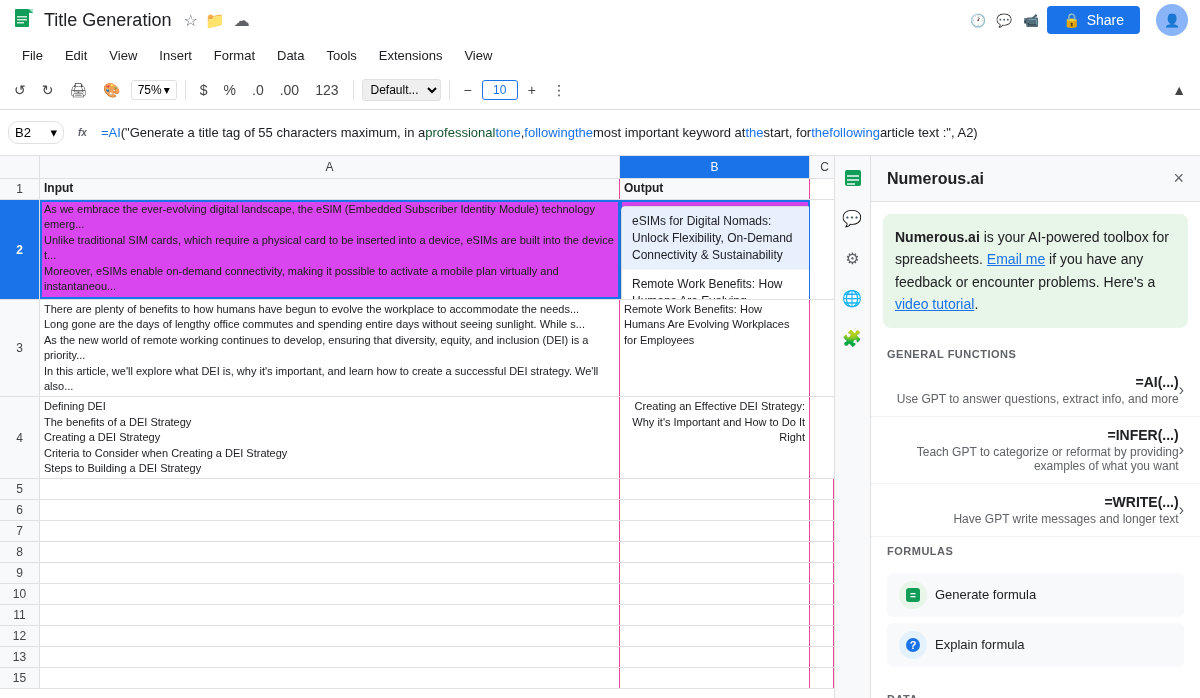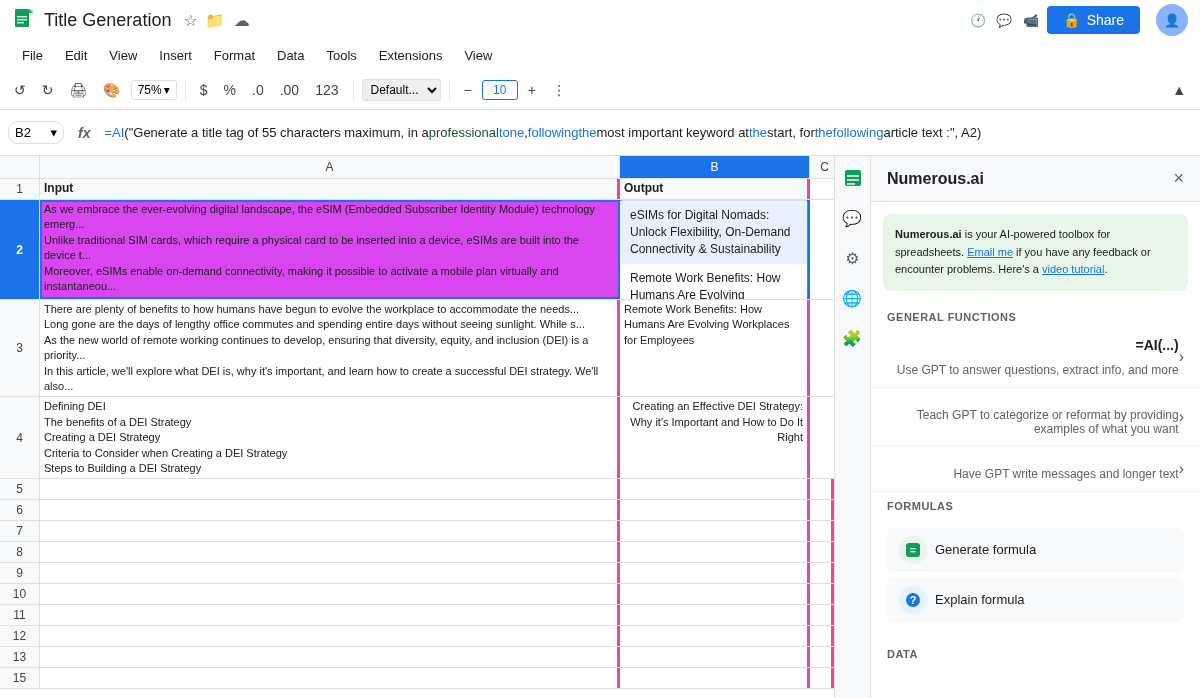--- a/index.html
+++ b/index.html
@@ -24,63 +24,63 @@
     .toolbar { display: flex; align-items: center; padding: 4px 8px; height: 40px; gap: 4px; background: #fff; border-bottom: 1px solid #e0e0e0; flex-wrap: nowrap; }
     .tb-btn { border: none; background: none; cursor: pointer; padding: 4px 6px; border-radius: 3px; font-size: 14px; color: #444; }
     .tb-divider { width: 1px; height: 20px; background: #e0e0e0; margin: 0 4px; }
     .tb-zoom { display: flex; align-items: center; background: #fff; border: 1px solid #e0e0e0; border-radius: 3px; padding: 2px 6px; font-size: 12px; gap: 2px; }
     .tb-select { border: 1px solid #e0e0e0; border-radius: 3px; padding: 2px 4px; font-size: 12px; cursor: pointer; }
     .font-size-box { border: 1px solid #1a73e8; border-radius: 3px; padding: 2px 6px; font-size: 12px; color: #1a73e8; width: 36px; text-align: center; }
 
     
     .formula-bar { display: flex; align-items: center; padding: 2px 8px; height: 46px; background: #fff; border-bottom: 1px solid #e0e0e0; gap: 6px; }
     .cell-ref { border: 1px solid #e0e0e0; border-radius: 10px; padding: 3px 6px; font-size: 13px; width: 56px; display: flex; align-items: center; justify-content: space-between; }
-    .formula-fx { color: #5f6368; font-size: 14px; padding: 0 8px; font-style: italic; font-weight: bold; }
+    .formula-fx { color: #5f6368; font-size: 10px; padding: 0 8px; font-style: italic; font-weight: bold; }
     .formula-content { flex: 1; font-size: 13px; color: #202124; display: flex; flex-wrap: wrap; line-height: 1.5; }
     .formula-content span { display: inline; }
 
     
     .main { display: flex; flex: 1; overflow: hidden; }
 
     
     .sheet-area { flex: 1; overflow: hidden; display: flex; flex-direction: column; }
 
     
     .sheet-header { display: flex; background: #f8f9fa; border-bottom: 1px solid #e0e0e0; }
     .corner-cell { width: 40px; min-width: 40px; height: 22px; border-right: 1px solid #e0e0e0; background: #f8f9fa; }
     .col-header { flex: 1; height: 22px; border-right: 1px solid #e0e0e0; display: flex; align-items: center; justify-content: center; font-size: 12px; color: #444; background: #f8f9fa; }
     .col-header.active { background: #1a73e8; color: #fff; }
 
     
     .sheet-rows { flex: 1; overflow: hidden; }
     .sheet-row { display: flex; border-bottom: 1px solid #e0e0e0; min-height: 20px; }
     .row-num { width: 40px; min-width: 40px; display: flex; align-items: center; justify-content: center; font-size: 12px; color: #444; background: #f8f9fa; border-right: 1px solid #e0e0e0; }
     .row-num.active-row { background: #1a73e8; color: #fff; font-weight: bold; }
-    .cell { flex: 1; border-right: 3px solid #ec4899; padding: 2px 4px; font-size: 12px; color: #202124; overflow: hidden; position: relative; min-height: 20px; }
+    .cell { flex: 1; border-right: 1px solid #ec4899; padding: 2px 4px; font-size: 12px; color: #202124; overflow: hidden; position: relative; min-height: 20px; }
     .cell.selected { background: #d946ef; outline: 2px solid #1a73e8; outline-offset: -2px; }
     .cell-header { background: #f8f9fa; font-weight: 600; font-size: 12px; }
 
     
-    .cell-dropdown { position: absolute; background: #fff; border: 1px solid #dadce0; border-radius: 4px; box-shadow: 0 2px 6px rgba(0,0,0,0.2); z-index: 10; right: -2px; top: 0; width: 190px; }
+    .cell-dropdown { position: absolute; background: #fff; border: 1px solid #dadce0; border-radius: 4px; box-shadow: 0 2px 6px rgba(0,0,0,0.2); z-index: 10; right: -2px; top: 6px; width: 190px; }
     .dropdown-item { padding: 6px 10px; font-size: 12px; line-height: 1.4; border-bottom: 1px solid #f1f3f4; }
     .dropdown-item:last-child { border-bottom: none; }
     .dropdown-item.selected-item { background: #e8f0fe; }
 
     
     .side-panel { width: 330px; min-width: 330px; border-left: 1px solid #e0e0e0; background: #fff; display: flex; flex-direction: column; overflow-y: auto; }
     .panel-header { display: flex; align-items: center; padding: 12px 16px; background: #f8f9fa; border-bottom: 1px solid #e0e0e0; }
     .panel-title { font-size: 16px; font-weight: 600; color: #202124; flex: 1; }
     .close-btn { background: none; border: none; cursor: pointer; font-size: 18px; color: #5f6368; }
-    .info-box { margin: 12px; background: #e8f5e9; border-radius: 8px; padding: 12px; font-size: 11px; color: #202124; line-height: 1.6; }
+    .info-box { margin: 12px; background: #e8f5e9; border-radius: 8px; padding: 12px; font-size: 14px; color: #202124; line-height: 1.6; }
     .info-box a { color: #1a73e8; text-decoration: underline; cursor: pointer; }
     .section-label { padding: 8px 16px 4px; font-size: 11px; font-weight: 600; color: #5f6368; letter-spacing: 0.5px; text-transform: uppercase; }
     .function-item { display: flex; align-items: center; padding: 10px 16px; cursor: pointer; border-bottom: 1px solid #f1f3f4; text-align: right; }
     .function-text { flex: 1; }
     .function-name { font-size: 14px; font-weight: 600; color: #202124; }
-    .function-desc { font-size: 12px; color: #5f6368; margin-top: 10px; }
+    .function-desc { font-size: 12px; color: #5f6368; margin-top: 2px; }
     .chevron { color: #5f6368; font-size: 16px; }
     .formulas-section { padding: 12px 16px; }
     .formula-btn { display: flex; align-items: center; gap: 8px; padding: 8px 12px; margin-bottom: 6px; background: #f8f9fa; border: none; border-radius: 6px; cursor: pointer; width: 100%; text-align: left; font-size: 13px; color: #202124; }
     .formula-icon { width: 28px; height: 28px; border-radius: 50%; display: flex; align-items: center; justify-content: center; font-size: 14px; }
     .gen-icon { background: #e8f5e9; }
     .exp-icon { background: #e3f2fd; }
 
     
     .right-icons { width: 36px; background: #f8f9fa; border-left: 1px solid #e0e0e0; display: flex; flex-direction: column; align-items: center; padding: 8px 0; gap: 12px; }
     .r-icon { width: 28px; height: 28px; display: flex; align-items: center; justify-content: center; cursor: pointer; border-radius: 4px; font-size: 16px; color: #5f6368; }
@@ -340,27 +340,29 @@
     <div class="function-item">
       <div class="function-text">
         <div class="function-name">=AI(...)</div>
         <div class="function-desc">Use GPT to answer questions, extract info, and more</div>
       </div>
       <span class="chevron">›</span>
     </div>
 
     <div class="function-item">
       <div class="function-text">
+        <div class="function-name">=INFER(...)</div>
         <div class="function-desc">Teach GPT to categorize or reformat by providing examples of what you want</div>
       </div>
       <span class="chevron">›</span>
     </div>
 
     <div class="function-item">
       <div class="function-text">
+        <div class="function-name">=WRITE(...)</div>
         <div class="function-desc">Have GPT write messages and longer text</div>
       </div>
       <span class="chevron">›</span>
     </div>
 
     <div class="section-label">FORMULAS</div>
 
     <div class="formulas-section">
       <button class="formula-btn">
         <div class="formula-icon gen-icon">

